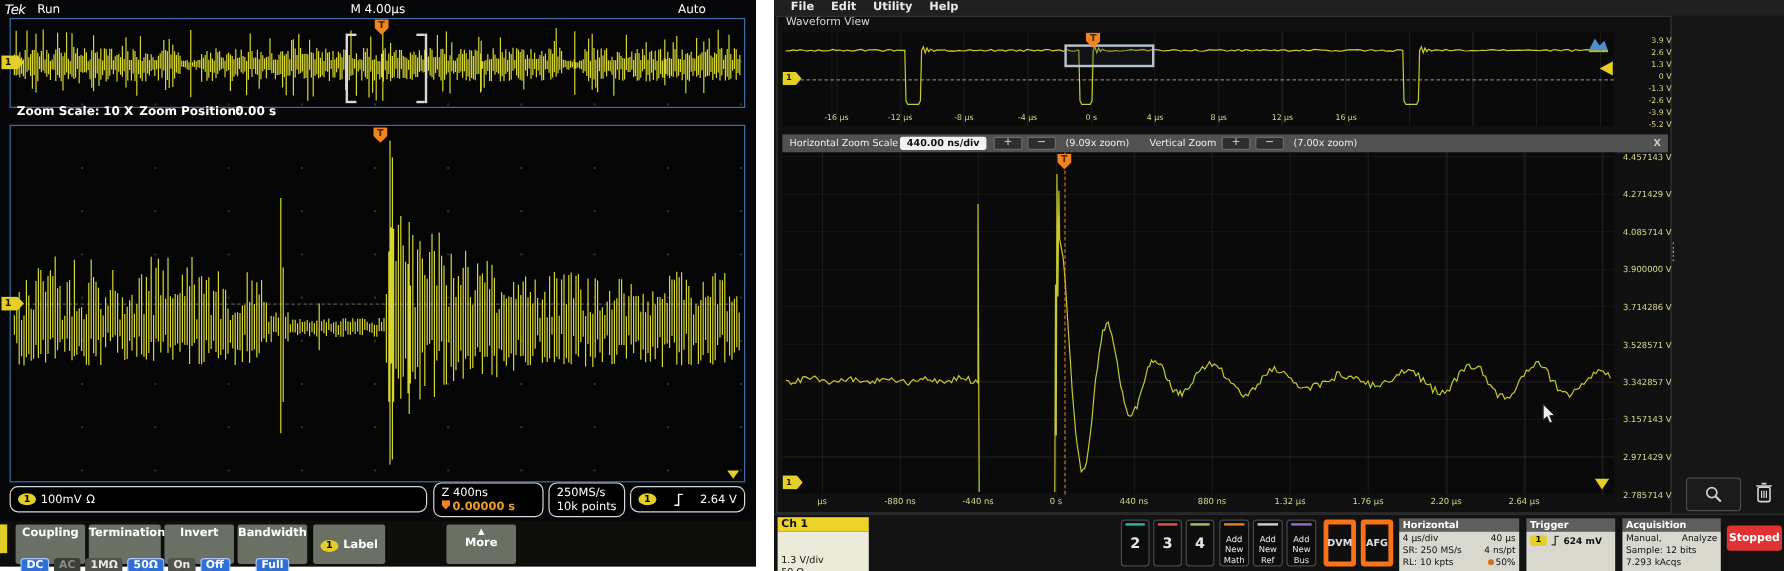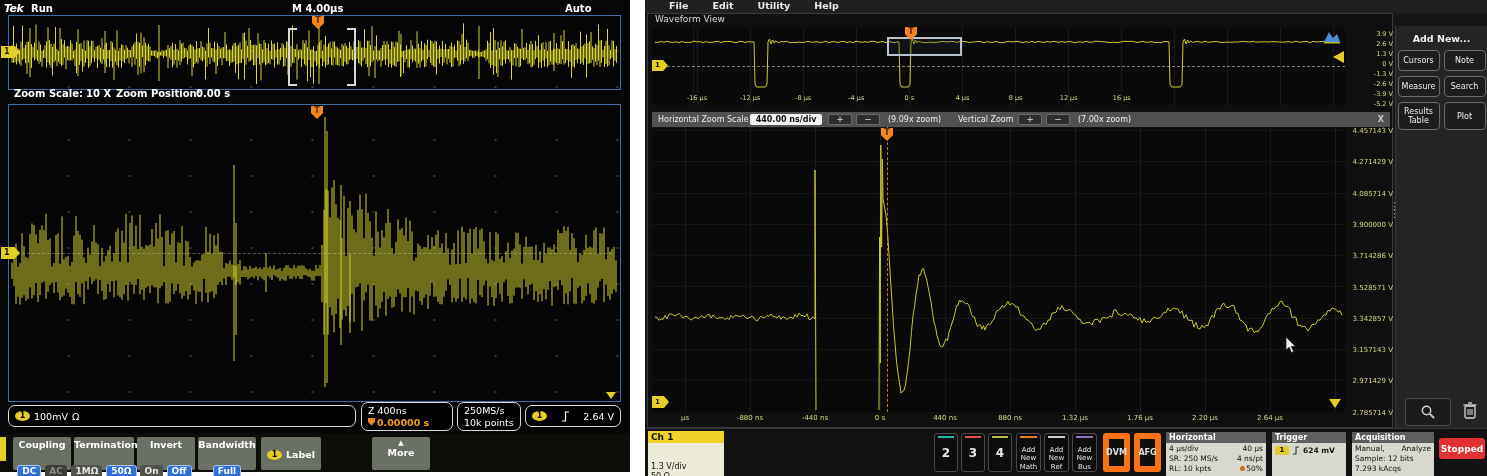--- a/index.html
+++ b/index.html
@@ -2,21 +2,21 @@
 <html><head>
 <meta charset="utf-8">
 <style>
   html,body{margin:0;padding:0;background:#fff;}
   .stage{position:relative;width:1487px;height:476px;background:#fff;overflow:hidden;
          font-family:"DejaVu Sans","Liberation Sans",sans-serif;}
   .abs{position:absolute;}
 
   
   .lscreen{position:absolute;left:0;top:0;width:630px;height:472px;background:#07070a;}
-  .l-status{position:absolute;left:0;top:1px;width:100%;height:15px;color:#fff;font-size:10px;font-weight:bold;}
+  .l-status{position:absolute;left:0;top:1px;width:100%;height:15px;color:#fff;font-size:10px;font-weight:normal;}
   .tek-logo{position:absolute;left:4px;top:1px;font-style:italic;font-size:11px;letter-spacing:-.5px;}
   .lwin{position:absolute;background:#050505;border:1px solid #3e6da8;
         background-image:radial-gradient(circle,rgba(150,168,140,.3) 1px,transparent 1.3px);
         background-size:61px 36px;background-position:29px 17px;}
   .chmark{position:absolute;width:16px;height:12px;background:#e4cf28;color:#1a1a00;
           clip-path:polygon(0 0,70% 0,100% 50%,70% 100%,0 100%);
           font-size:8px;font-weight:bold;text-align:left;padding-left:3px;line-height:12px;}
   .tflag{position:absolute;width:12px;height:13px;background:#f08522;color:#552800;
          clip-path:polygon(0 0,100% 0,100% 55%,50% 100%,0 55%);
          font-size:8px;font-weight:bold;text-align:center;line-height:10px;}
@@ -41,21 +41,21 @@
   .chiprow{display:flex;justify-content:center;gap:4px;margin-top:15px;}
   .chip{border-radius:3px;padding:0 4px;font-size:9px;font-weight:bold;line-height:13px;}
   .chip.sel{background:#2f6fd8;color:#fff;border:1px solid #a9c6f5;line-height:11px;}
   .chip.plain{background:#50544b;color:#e8e8e8;}
   .chip.dim{background:#3c3f38;color:#8a8d85;}
   .ytab{position:absolute;left:0;top:437px;width:6px;height:24px;background:#e4cf28;}
 
   
   .rscreen{position:absolute;left:645px;top:0;width:842px;height:476px;background:#161616;color:#ddd;}
   .rmenubar{position:absolute;left:0;top:0;width:100%;height:13px;background:#202020;font-size:9.5px;font-weight:bold;}
-  .rmenu-item{position:relative;display:inline-block;margin-left:24px;top:0px;color:#e8e8e8;cursor:default;}
+  .rmenu-item{position:relative;display:inline-block;margin-left:14px;top:0px;color:#e8e8e8;cursor:default;}
   .rframe{position:absolute;left:2px;top:13px;width:746px;height:415px;border:1px solid #3a3a3a;background:#101010;box-sizing:border-box;}
   .rtitle{position:absolute;left:10px;top:14px;font-size:9px;color:#d8d8d8;}
   .rov{position:absolute;left:7px;top:27px;width:693px;height:78px;background:#0a0a0a;
        background-image:repeating-linear-gradient(to right,rgba(230,230,190,.08) 0 1px,transparent 1px 53px);
        background-position:45px 0;}
   .rov-dash{position:absolute;left:0;right:0;top:39px;border-top:1px dashed rgba(220,220,220,.55);}
   .zbox{position:absolute;border:2px solid #b9c3cd;background:rgba(40,45,55,.25);}
   .ztoolbar{position:absolute;left:7px;top:112px;width:738px;height:15px;background:#515151;font-size:8px;color:#eee;}
   .ztoolbar .lbl{position:absolute;top:3px;}
   .zval{position:absolute;top:2px;height:11px;background:#f2f2f2;color:#111;border-radius:2px;
@@ -83,21 +83,21 @@
   .ch1hdr{background:#eed32a;font-weight:bold;font-size:9px;padding:0 3px;height:12px;line-height:12px;}
   .ch1body{background:#ecead9;height:32px;padding:19px 3px;line-height:10px;}
   .chbtn{position:absolute;top:4px;width:24px;height:39px;background:#0d0d0d;border:1px solid #484848;
          border-radius:3px;color:#e8e8e8;font-size:12px;font-weight:bold;
          display:flex;align-items:center;justify-content:center;box-sizing:border-box;}
   .chbtn i{position:absolute;top:2px;left:3px;right:3px;height:2px;}
   .addbtn{position:absolute;top:4px;width:25px;height:39px;background:#0d0d0d;border:1px solid #484848;
           border-radius:3px;color:#e8e8e8;font-size:7px;line-height:8.5px;text-align:center;
           display:flex;align-items:flex-end;justify-content:center;box-sizing:border-box;}
   .addbtn i{position:absolute;top:2px;left:3px;right:3px;height:2px;}
-  .fnbtn{position:absolute;top:4px;width:27px;height:39px;background:#0f0f0f;border:6px solid #f97316;
+  .fnbtn{position:absolute;top:4px;width:27px;height:39px;background:#0f0f0f;border:4px solid #f97316;
          border-radius:3px;color:#e0e0e0;font-size:8px;font-weight:bold;
          display:flex;align-items:center;justify-content:center;box-sizing:border-box;}
   .panel{position:absolute;top:3px;height:44px;font-size:7.5px;color:#111;}
   .panelhdr{background:#5e5e5e;color:#fff;font-weight:bold;font-size:8px;height:11px;line-height:11px;padding:0 3px;}
   .panelbody{background:#d8d8cf;height:33px;padding:1px 3px;box-sizing:border-box;line-height:10px;}
   .pcols{display:flex;justify-content:space-between;}
   .stopbtn{position:absolute;top:9px;height:21px;background:#e03232;border-radius:3px;color:#fff;
            font-size:9px;font-weight:bold;display:flex;align-items:center;justify-content:center;}
   .tribadge{display:inline-block;width:14px;height:9px;border-radius:2px;background:#e4cf28;color:#000;
             font-size:7px;font-weight:bold;text-align:center;line-height:9px;}
@@ -302,31 +302,20 @@
         <span style="left:473px;top:414px;" class="xtick">1.76 μs</span>
         <span style="left:538px;top:414px;" class="xtick">2.20 μs</span>
         <span style="left:603px;top:414px;" class="xtick">2.64 μs</span>
       </div>
     <div class="grip">⋮<br>⋮</div>
 
     <svg class="abs" style="left:640px;top:336px;" width="12" height="18" viewBox="0 0 12 18">
       <path d="M1 1 L1 14 L4.2 11.2 L6.4 16.6 L8.6 15.6 L6.4 10.4 L10.4 10.2 Z" fill="#f0f0f0" stroke="#222" stroke-width="0.8"></path>
     </svg>
 
-    <div class="sidebar">
-      <div class="sb-title">Add New...</div>
-      <div class="sb-grid">
-          <div class="sb-btn">Cursors</div>
-          <div class="sb-btn">Note</div>
-          <div class="sb-btn">Measure</div>
-          <div class="sb-btn">Search</div>
-          <div class="sb-btn" style="min-height: 24px;">Results Table</div>
-          <div class="sb-btn" style="min-height: 24px;">Plot</div>
-        </div>
-    </div>
     <div class="toolbox" style="left:760px;top:398px;width:44px;height:26px;">
       <svg width="16" height="16" viewBox="0 0 16 16">
         <circle cx="6.5" cy="6.5" r="4.2" fill="none" stroke="#cfcfcf" stroke-width="1.4"></circle>
         <line x1="9.8" y1="9.8" x2="14" y2="14" stroke="#cfcfcf" stroke-width="1.8"></line>
       </svg>
     </div>
     <div class="abs" style="left:812px;top:396px;width:26px;height:28px;display:flex;align-items:center;justify-content:center;">
       <svg width="18" height="20" viewBox="0 0 18 20">
         <rect x="4" y="6" width="10" height="12" rx="1.5" fill="none" stroke="#d8d8d8" stroke-width="1.3"></rect>
         <line x1="2.5" y1="5" x2="15.5" y2="5" stroke="#d8d8d8" stroke-width="1.3"></line>

